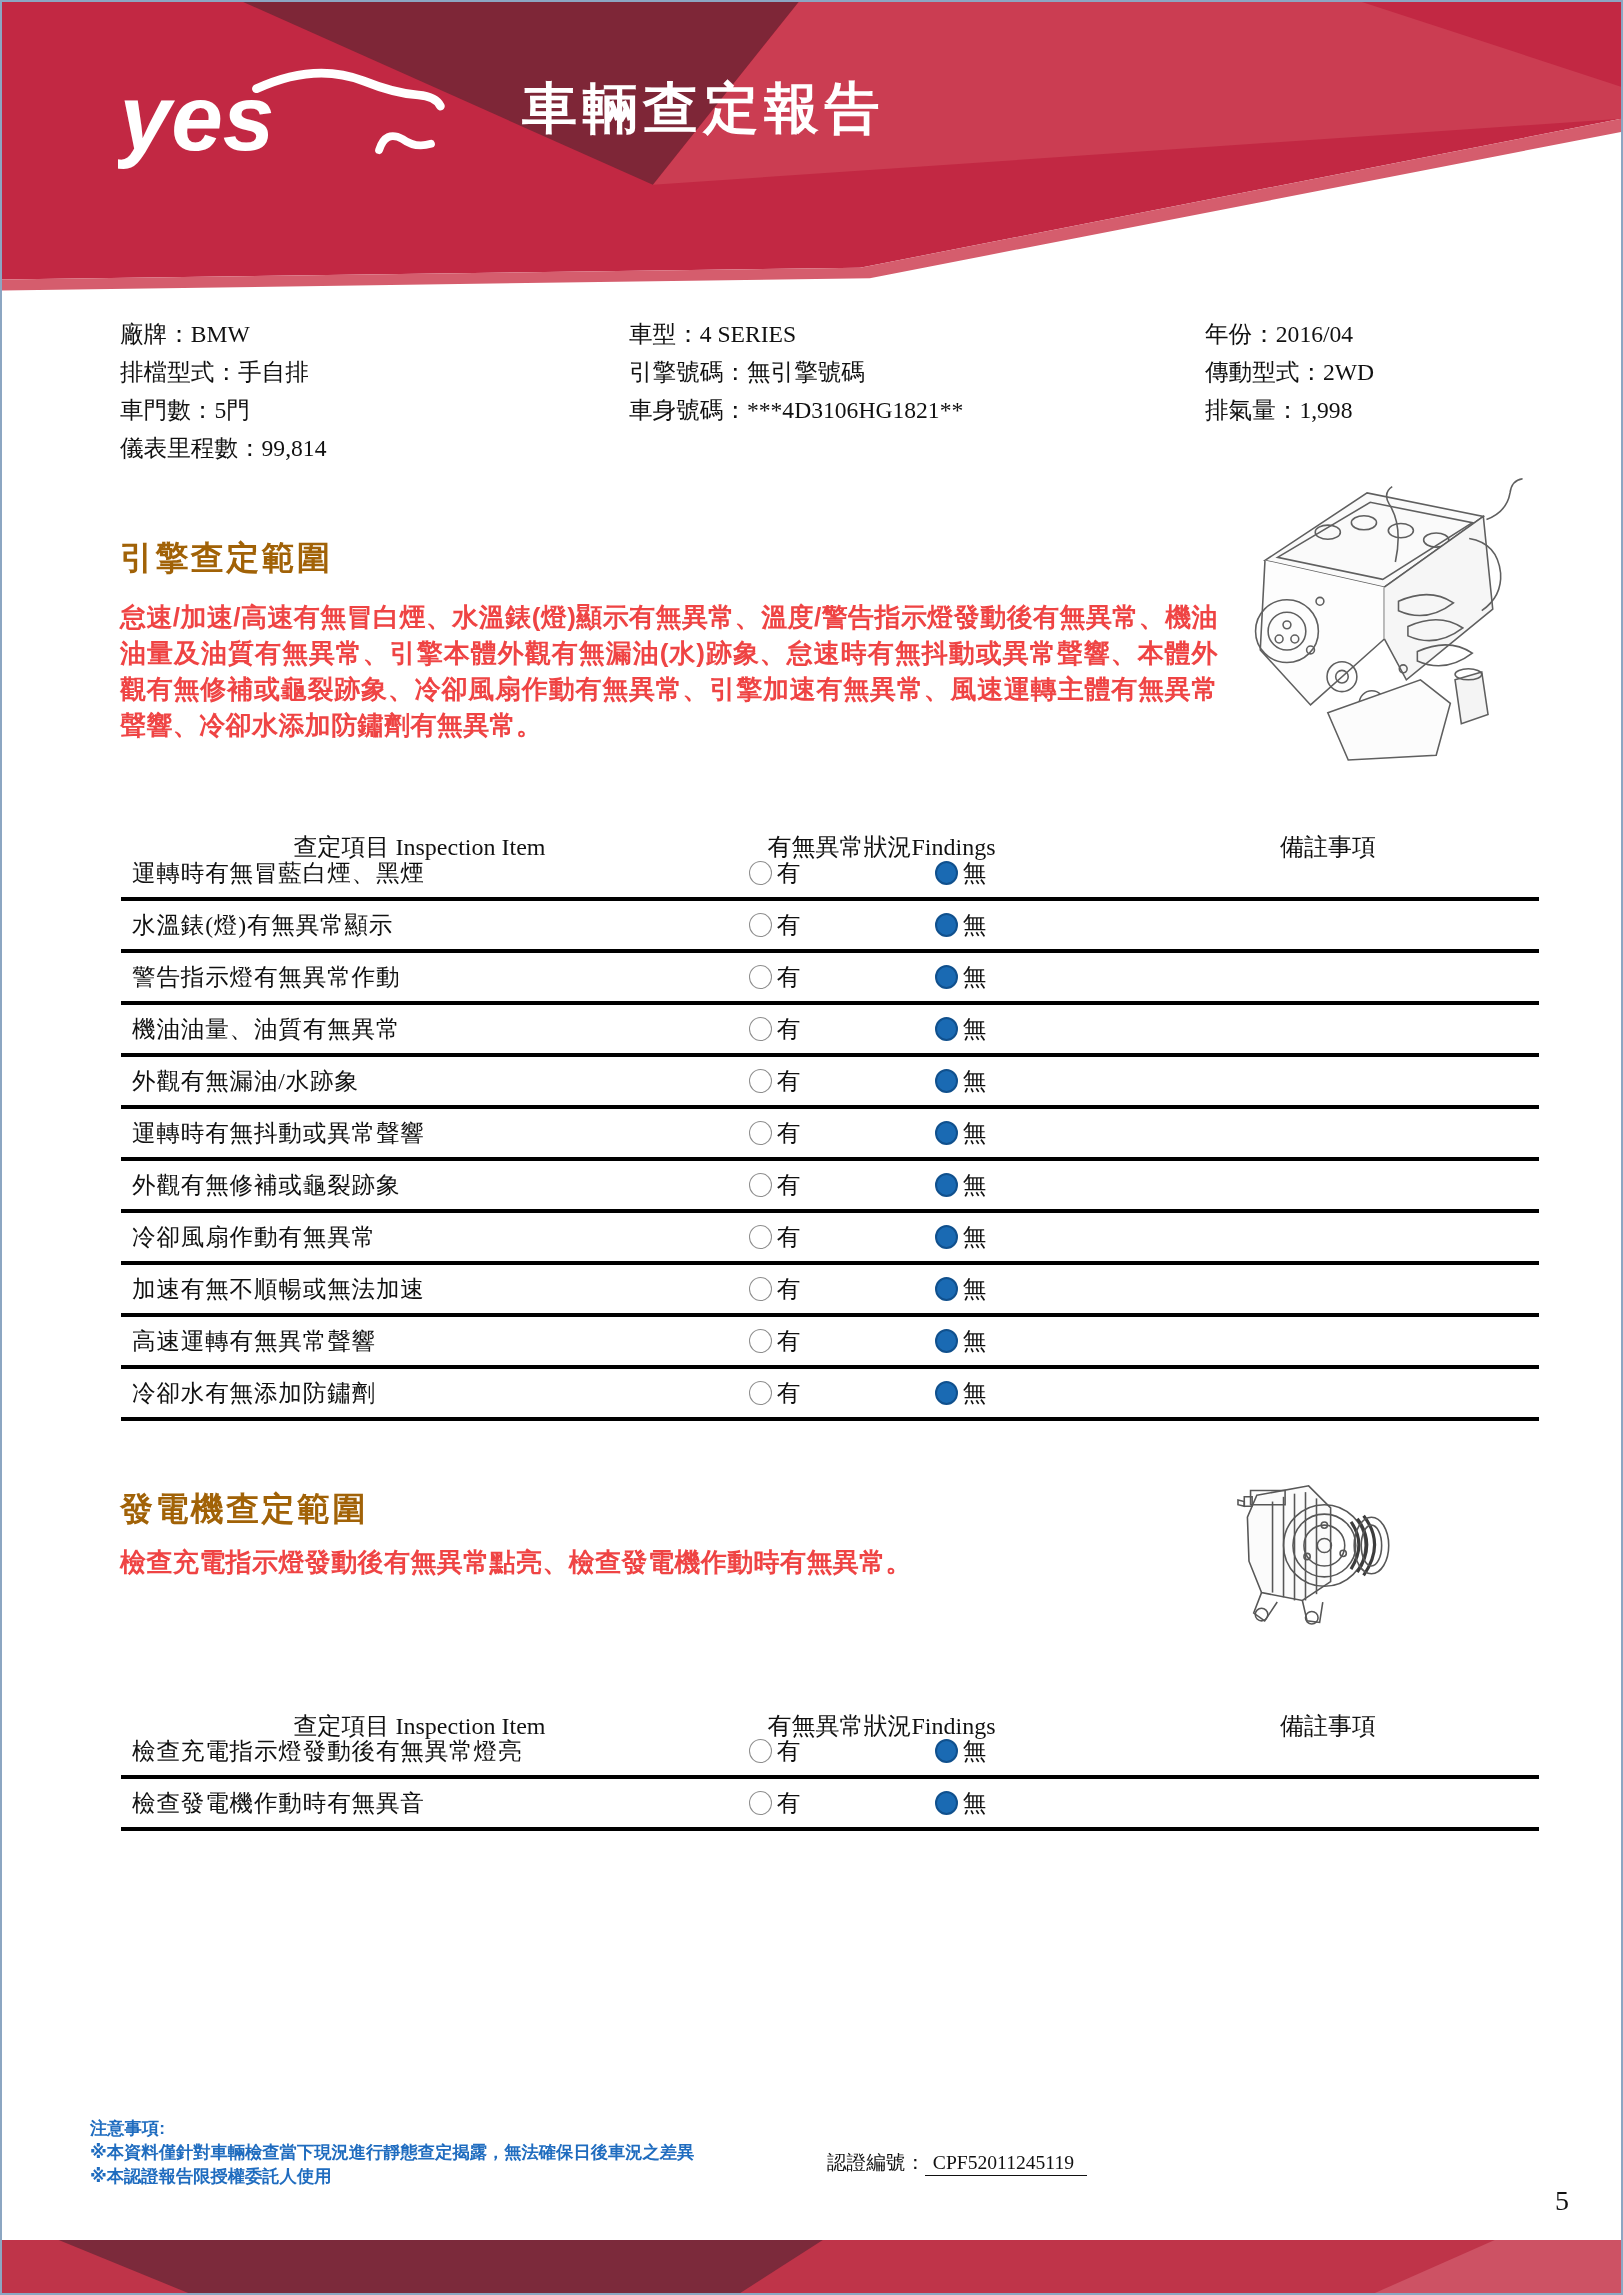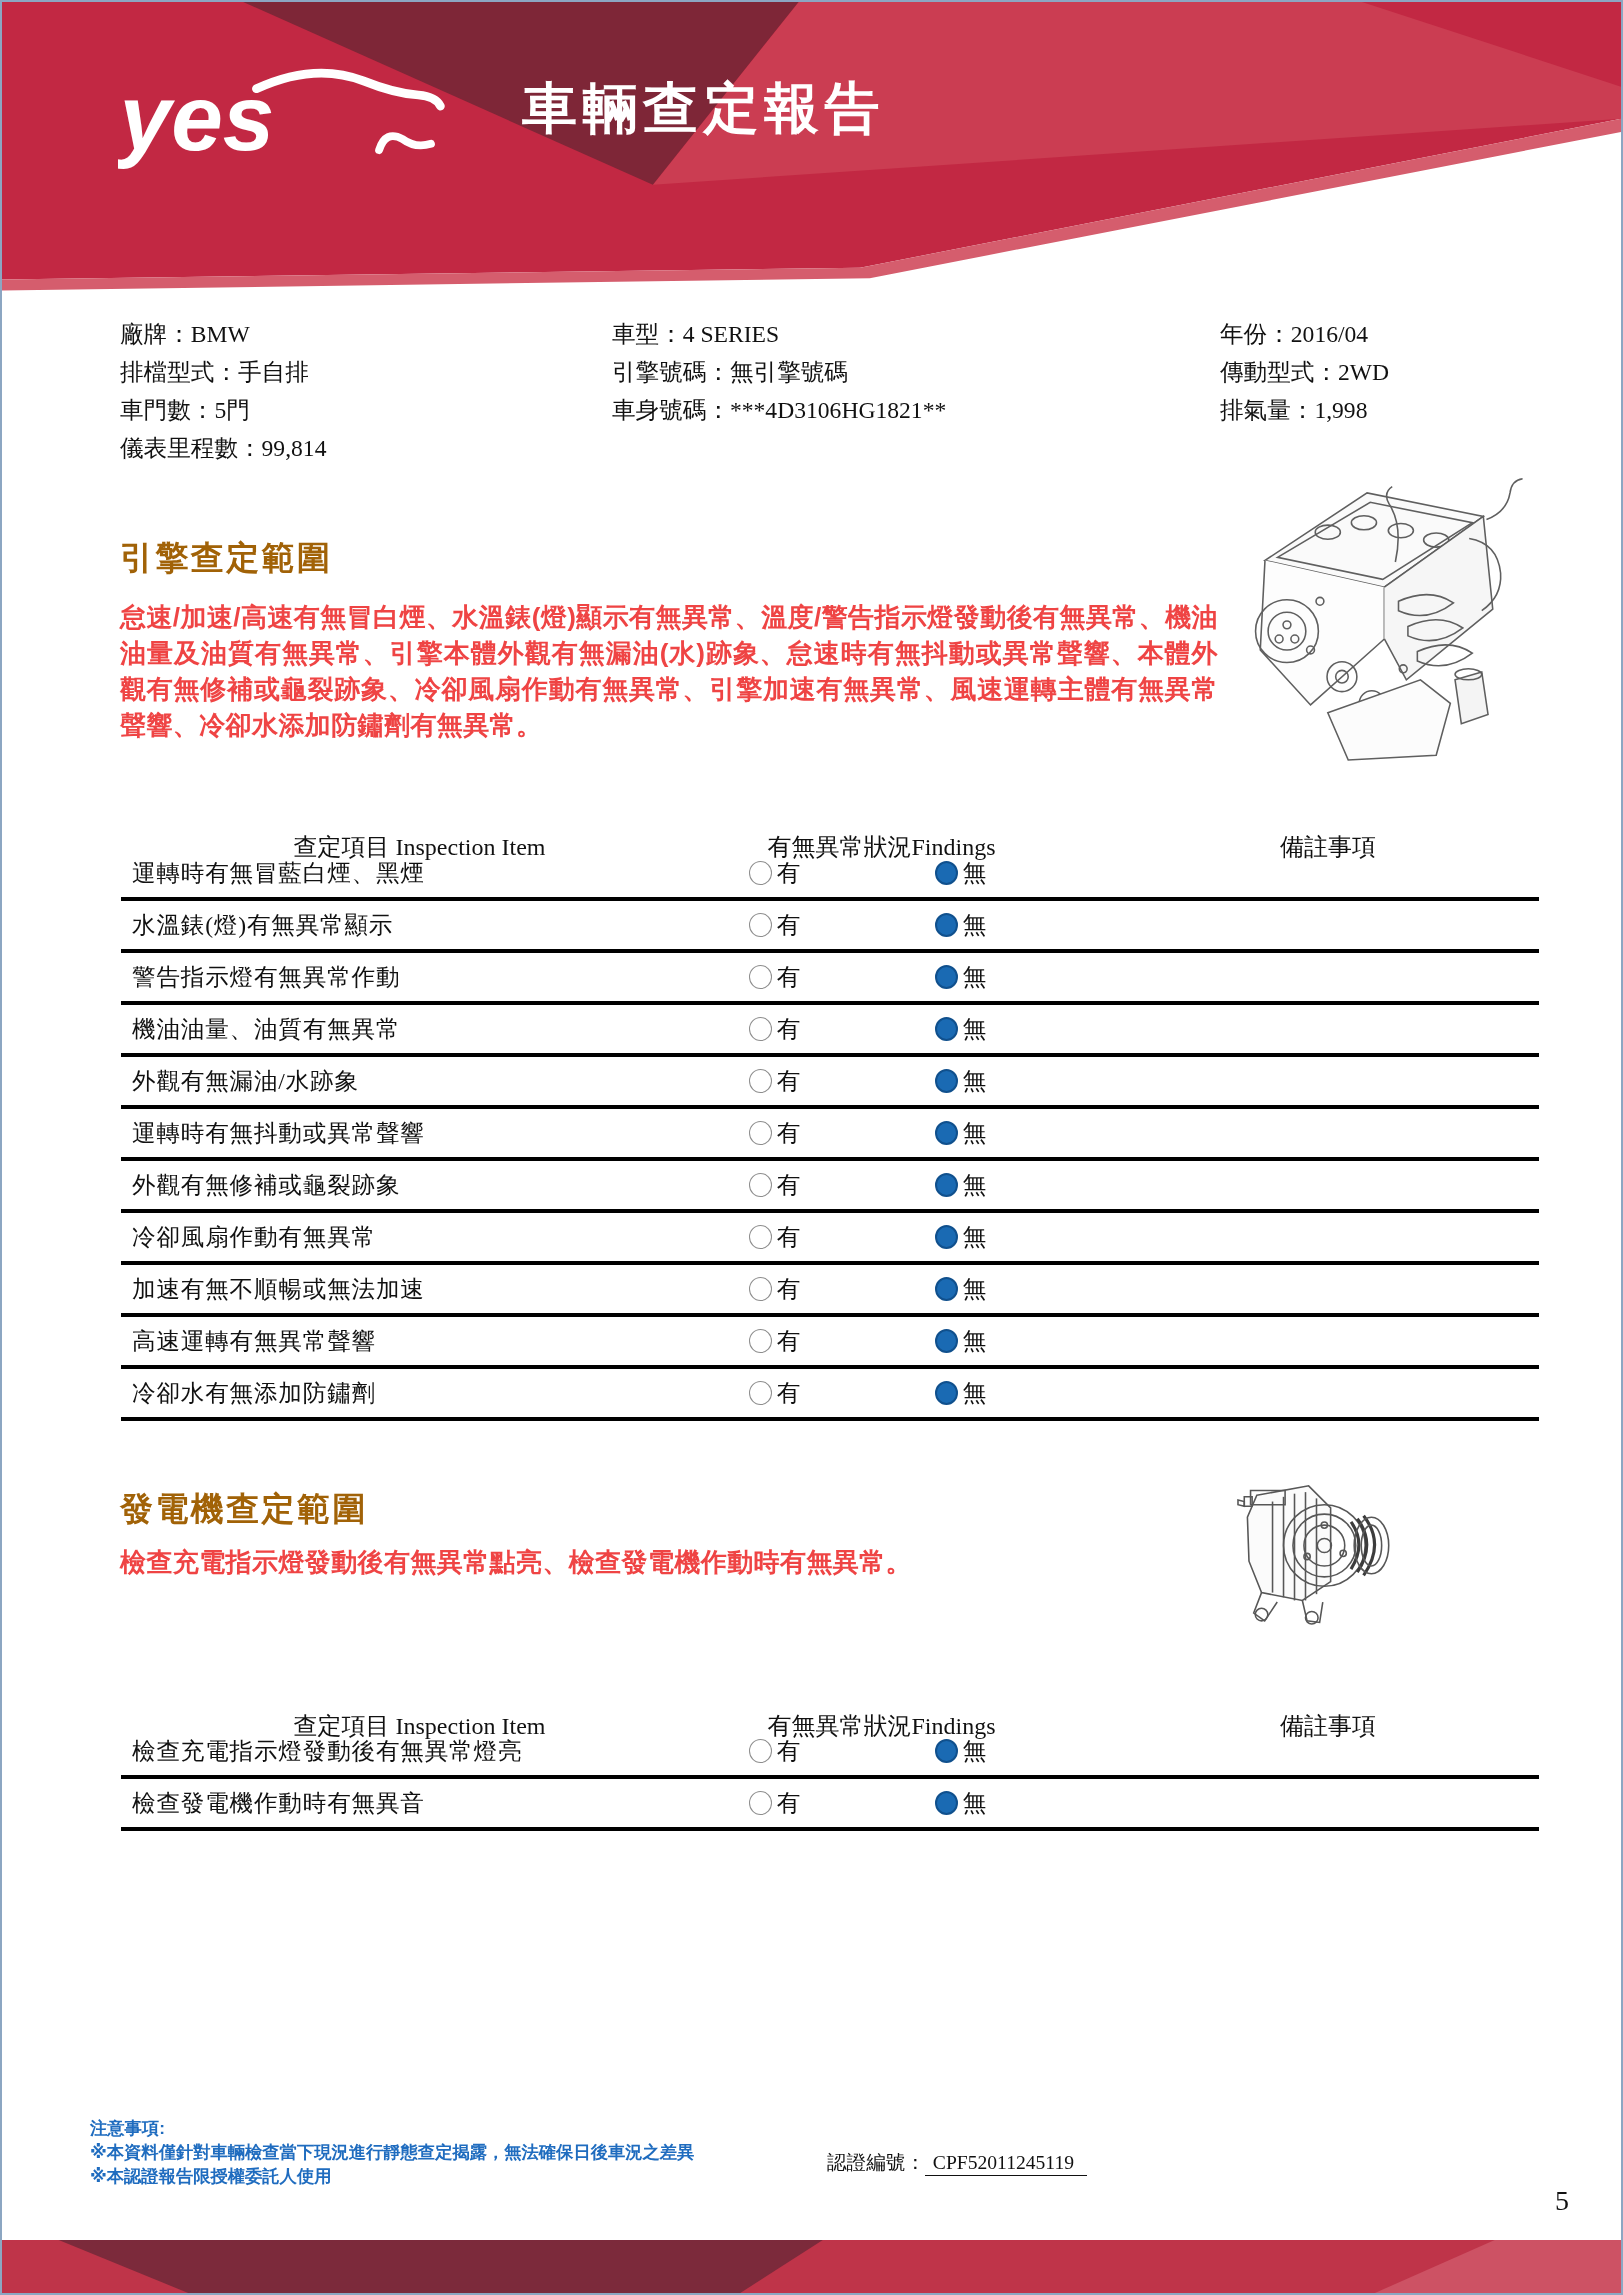--- a/index.html
+++ b/index.html
@@ -20,21 +20,21 @@
   .hdr-maroon{background:#7e2637;clip-path:polygon(14.9% 0,49.2% 0,40.2% 62.6%);}
   .hdr-highlight{background:#d55d6d;clip-path:polygon(0 95%,53% 91%,100% 40%,100% 44.5%,53.6% 94.6%,0 98.8%);}
   .logo{position:absolute;left:116px;top:60px;width:346px;height:107px;}
   .hdr-title{
     position:absolute;left:520px;top:79px;color:#fff;font-weight:bold;
     font-size:55px;letter-spacing:5.5px;line-height:1;
   }
 
   
   .vinfo-col{position:absolute;top:313px;font-size:23.6px;line-height:38px;white-space:nowrap;}
-  .vcol-1{left:118px;} .vcol-2{left:610px;} .vcol-3{left:1203px;margin-left:15px;}
+  .vcol-1{left:118px;} .vcol-2{left:627px;} .vcol-3{left:1203px;}
 
   
   .section-title{
     position:absolute;left:118px;color:#a16207;font-weight:bold;
     font-size:33px;letter-spacing:2.4px;line-height:1.2;
   }
   .section-desc{
     position:absolute;left:118px;font-weight:bold;font-size:26px;
     line-height:36px;color:#ef4444;letter-spacing:0.4px;text-align:justify;
   }

